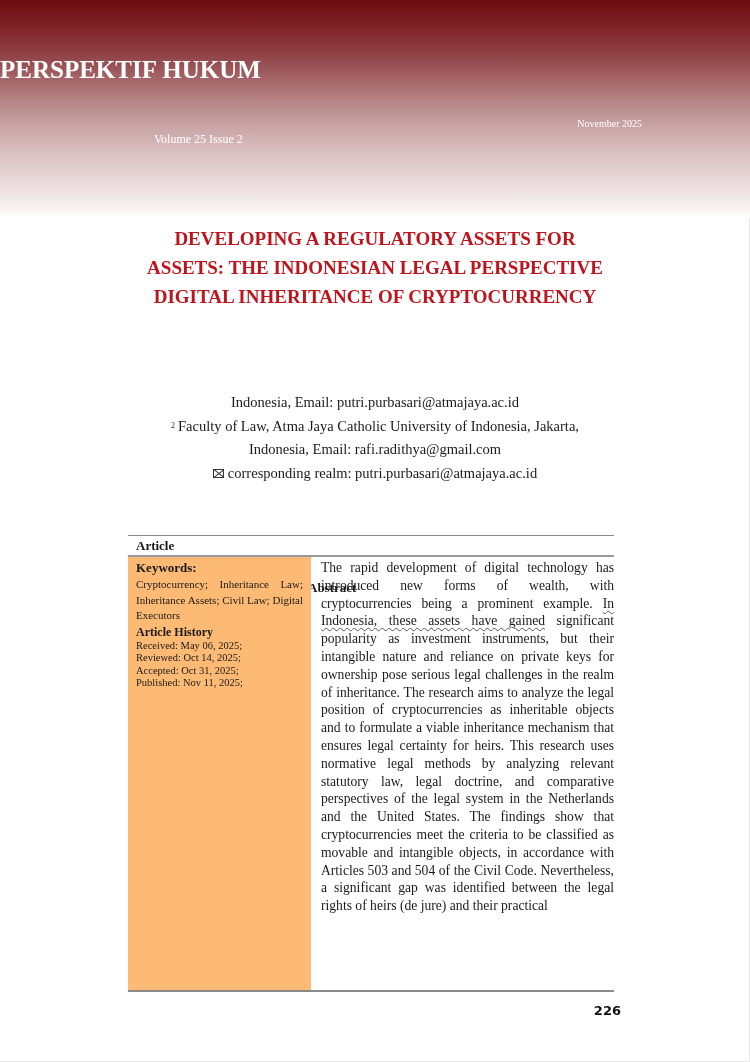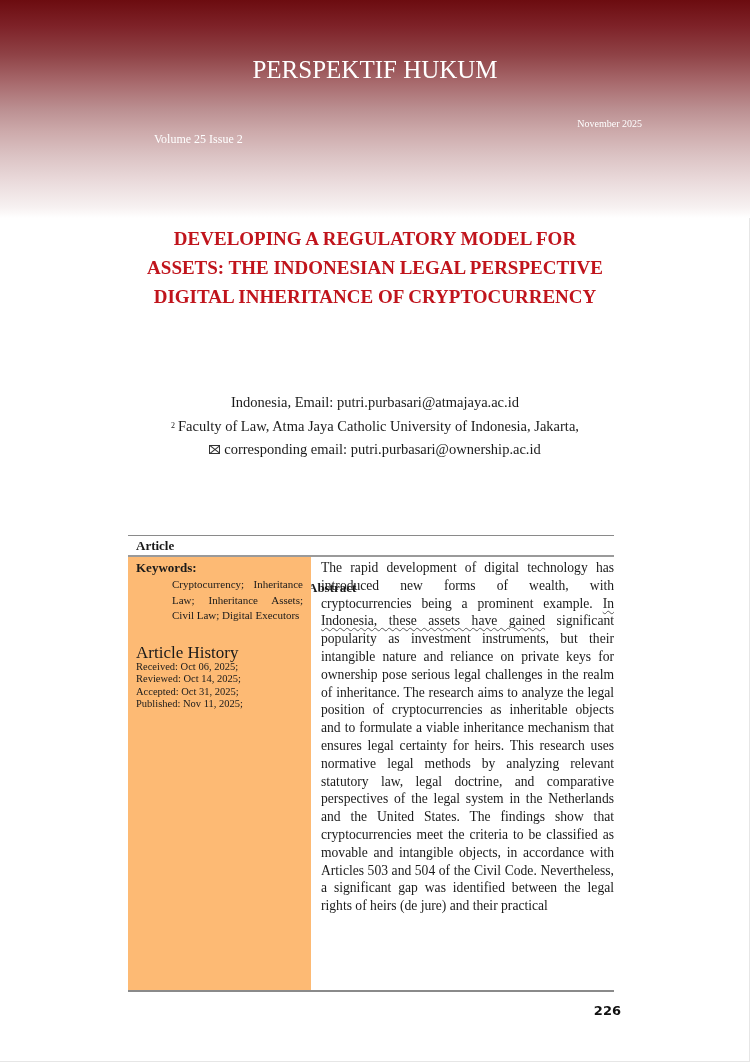--- a/index.html
+++ b/index.html
@@ -6,22 +6,22 @@
     html, body { width: 750px; height: 1062px; background: #ffffff; overflow: hidden; }
     body { font-family: "Liberation Serif", "DejaVu Serif", serif; color: #1a1a1a; position: relative; }
 
     .page { position: relative; width: 750px; height: 1062px; background: #fff; border-right: 1px solid #e6e6e6; border-bottom: 1px solid #e6e6e6; }
 
     .header-band {
       position: absolute; left: 0; top: 0; width: 750px; height: 218px;
       background: linear-gradient(to bottom, #6c0c10 0%, #7e2228 12%, #8f4246 25%, #a86a6d 38%, #bb8f91 50%, #cca9aa 60%, #dcc4c5 72%, #ebdcdd 84%, #f7f1f1 95%, #ffffff 100%);
     }
     .journal-title {
-      position: absolute; left: 0; width: 750px; top: 56px; text-align: center;
-      color: #ffffff; font-size: 25px; letter-spacing: 0px; font-weight: normal;
+      position: absolute; left: 0; width: 750px; top: 56px; text-align: left;
+      color: #ffffff; font-size: 25px; letter-spacing: 0px; font-weight: bold;
     }
     .volume {
       position: absolute; left: 106px; top: 132px; color: #ffffff; font-size: 12px; margin-left: 48px;
     }
     .date {
       position: absolute; right: 108px; top: 118px; color: #ffffff; font-size: 10px;
     }
 
     .article-title {
       position: absolute; left: 100px; width: 550px; top: 224px; text-align: center;
@@ -54,22 +54,22 @@
     .col-head { position: absolute; top: 3px; font-weight: bold; font-size: 13px; }
     .col-head.left { left: 8px; }
     .col-head.right { left: 180px; margin-top: 42px; }
     .head-rule { position: absolute; left: 0; top: 20px; width: 486px; height: 2px; background: #9a9a9a; }
 
     .left-col {
       position: absolute; left: 0; top: 22px; width: 183px; height: 433px;
       background: #fdba74; padding: 3px 8px;
     }
     .kw-title { font-weight: bold; font-size: 13px; line-height: 16px; }
-    .kw-body { font-size: 11px; line-height: 15.5px; text-align: justify; text-align-last: left; margin-top: 1px; margin-left: 36px; }
-    .hist-title { font-weight: normal; font-size: 17px; line-height: 16px; margin-top: 21px; }
+    .kw-body { font-size: 11px; line-height: 15.5px; text-align: justify; text-align-last: left; margin-top: 1px; }
+    .hist-title { font-weight: bold; font-size: 12px; line-height: 16px; }
     .hist-line { font-size: 10.5px; line-height: 12.6px; }
 
     .right-col { position: absolute; left: 193px; top: 22px; width: 293px; padding-top: 2px; }
     .abstract-text { font-size: 13.6px; line-height: 17.8px; text-align: justify; color: #1a1a1a; }
     .squiggle { text-decoration: underline wavy #555; text-decoration-thickness: 1px; text-underline-offset: 2px; }
 
     .bottom-rule { position: absolute; left: 0; top: 455px; width: 486px; height: 2px; background: #8a8a8a; }
 
     .page-number {
       position: absolute; right: 128px; top: 1003px; font-family: "DejaVu Sans", sans-serif;
@@ -81,47 +81,48 @@
 
 <div class="page">
 
   <div class="header-band">
     <div class="journal-title">PERSPEKTIF HUKUM</div>
     <div class="volume">Volume 25 Issue 2</div>
     <div class="date">November 2025</div>
   </div>
 
   <div class="article-title">
-    <div>DEVELOPING A REGULATORY MODEL FOR</div>
+    <div>DEVELOPING A REGULATORY ASSETS FOR</div>
     <div>ASSETS: THE INDONESIAN LEGAL PERSPECTIVE</div>
     <div>DIGITAL INHERITANCE OF CRYPTOCURRENCY</div>
   </div>
 
 
   <div class="affiliations">
     <div>Indonesia, Email: putri.purbasari@atmajaya.ac.id</div>
     <div>
       <sup>2</sup><span>Faculty of Law, Atma Jaya Catholic University of Indonesia, Jakarta,</span>
     </div>
+    <div>Indonesia, Email: rafi.radithya@gmail.com</div>
     <div>
-      <span class="aff-mail"></span><span>corresponding email: putri.purbasari@ownership.ac.id</span>
+      <span class="aff-mail"></span><span>corresponding realm: putri.purbasari@atmajaya.ac.id</span>
     </div>
   </div>
 
   <div class="info-table">
     <div class="table-top-rule"></div>
     <div class="col-head left">Article</div>
     <div class="col-head right">Abstract</div>
     <div class="head-rule"></div>
 
     <div class="left-col">
       <div class="kw-title">Keywords:</div>
       <div class="kw-body">Cryptocurrency; Inheritance Law; Inheritance Assets; Civil Law; Digital Executors</div>
       <div class="hist-title">Article History</div>
-      <div class="hist-line">Received: Oct 06, 2025;</div>
+      <div class="hist-line">Received: May 06, 2025;</div>
       <div class="hist-line">Reviewed: Oct 14, 2025;</div>
       <div class="hist-line">Accepted: Oct 31, 2025;</div>
       <div class="hist-line">Published: Nov 11, 2025;</div>
     </div>
 
     <div class="right-col">
       <p class="abstract-text"><span>The rapid development of digital technology has introduced new forms of wealth, with cryptocurrencies being a prominent example. </span><span class="squiggle">In Indonesia, these assets have gained</span><span> significant popularity as investment instruments, but their intangible nature and reliance on private keys for ownership pose serious legal challenges in the realm of inheritance. The research aims to analyze the legal position of cryptocurrencies as inheritable objects and to formulate a viable inheritance mechanism that ensures legal certainty for heirs. This research uses normative legal methods by analyzing relevant statutory law, legal doctrine, and comparative perspectives of the legal system in the Netherlands and the United States. The findings show that cryptocurrencies meet the criteria to be classified as movable and intangible objects, in accordance with Articles 503 and 504 of the Civil Code. Nevertheless, a significant gap was identified between the legal rights of heirs (de jure) and their practical</span></p>
     </div>
 
     <div class="bottom-rule"></div>

